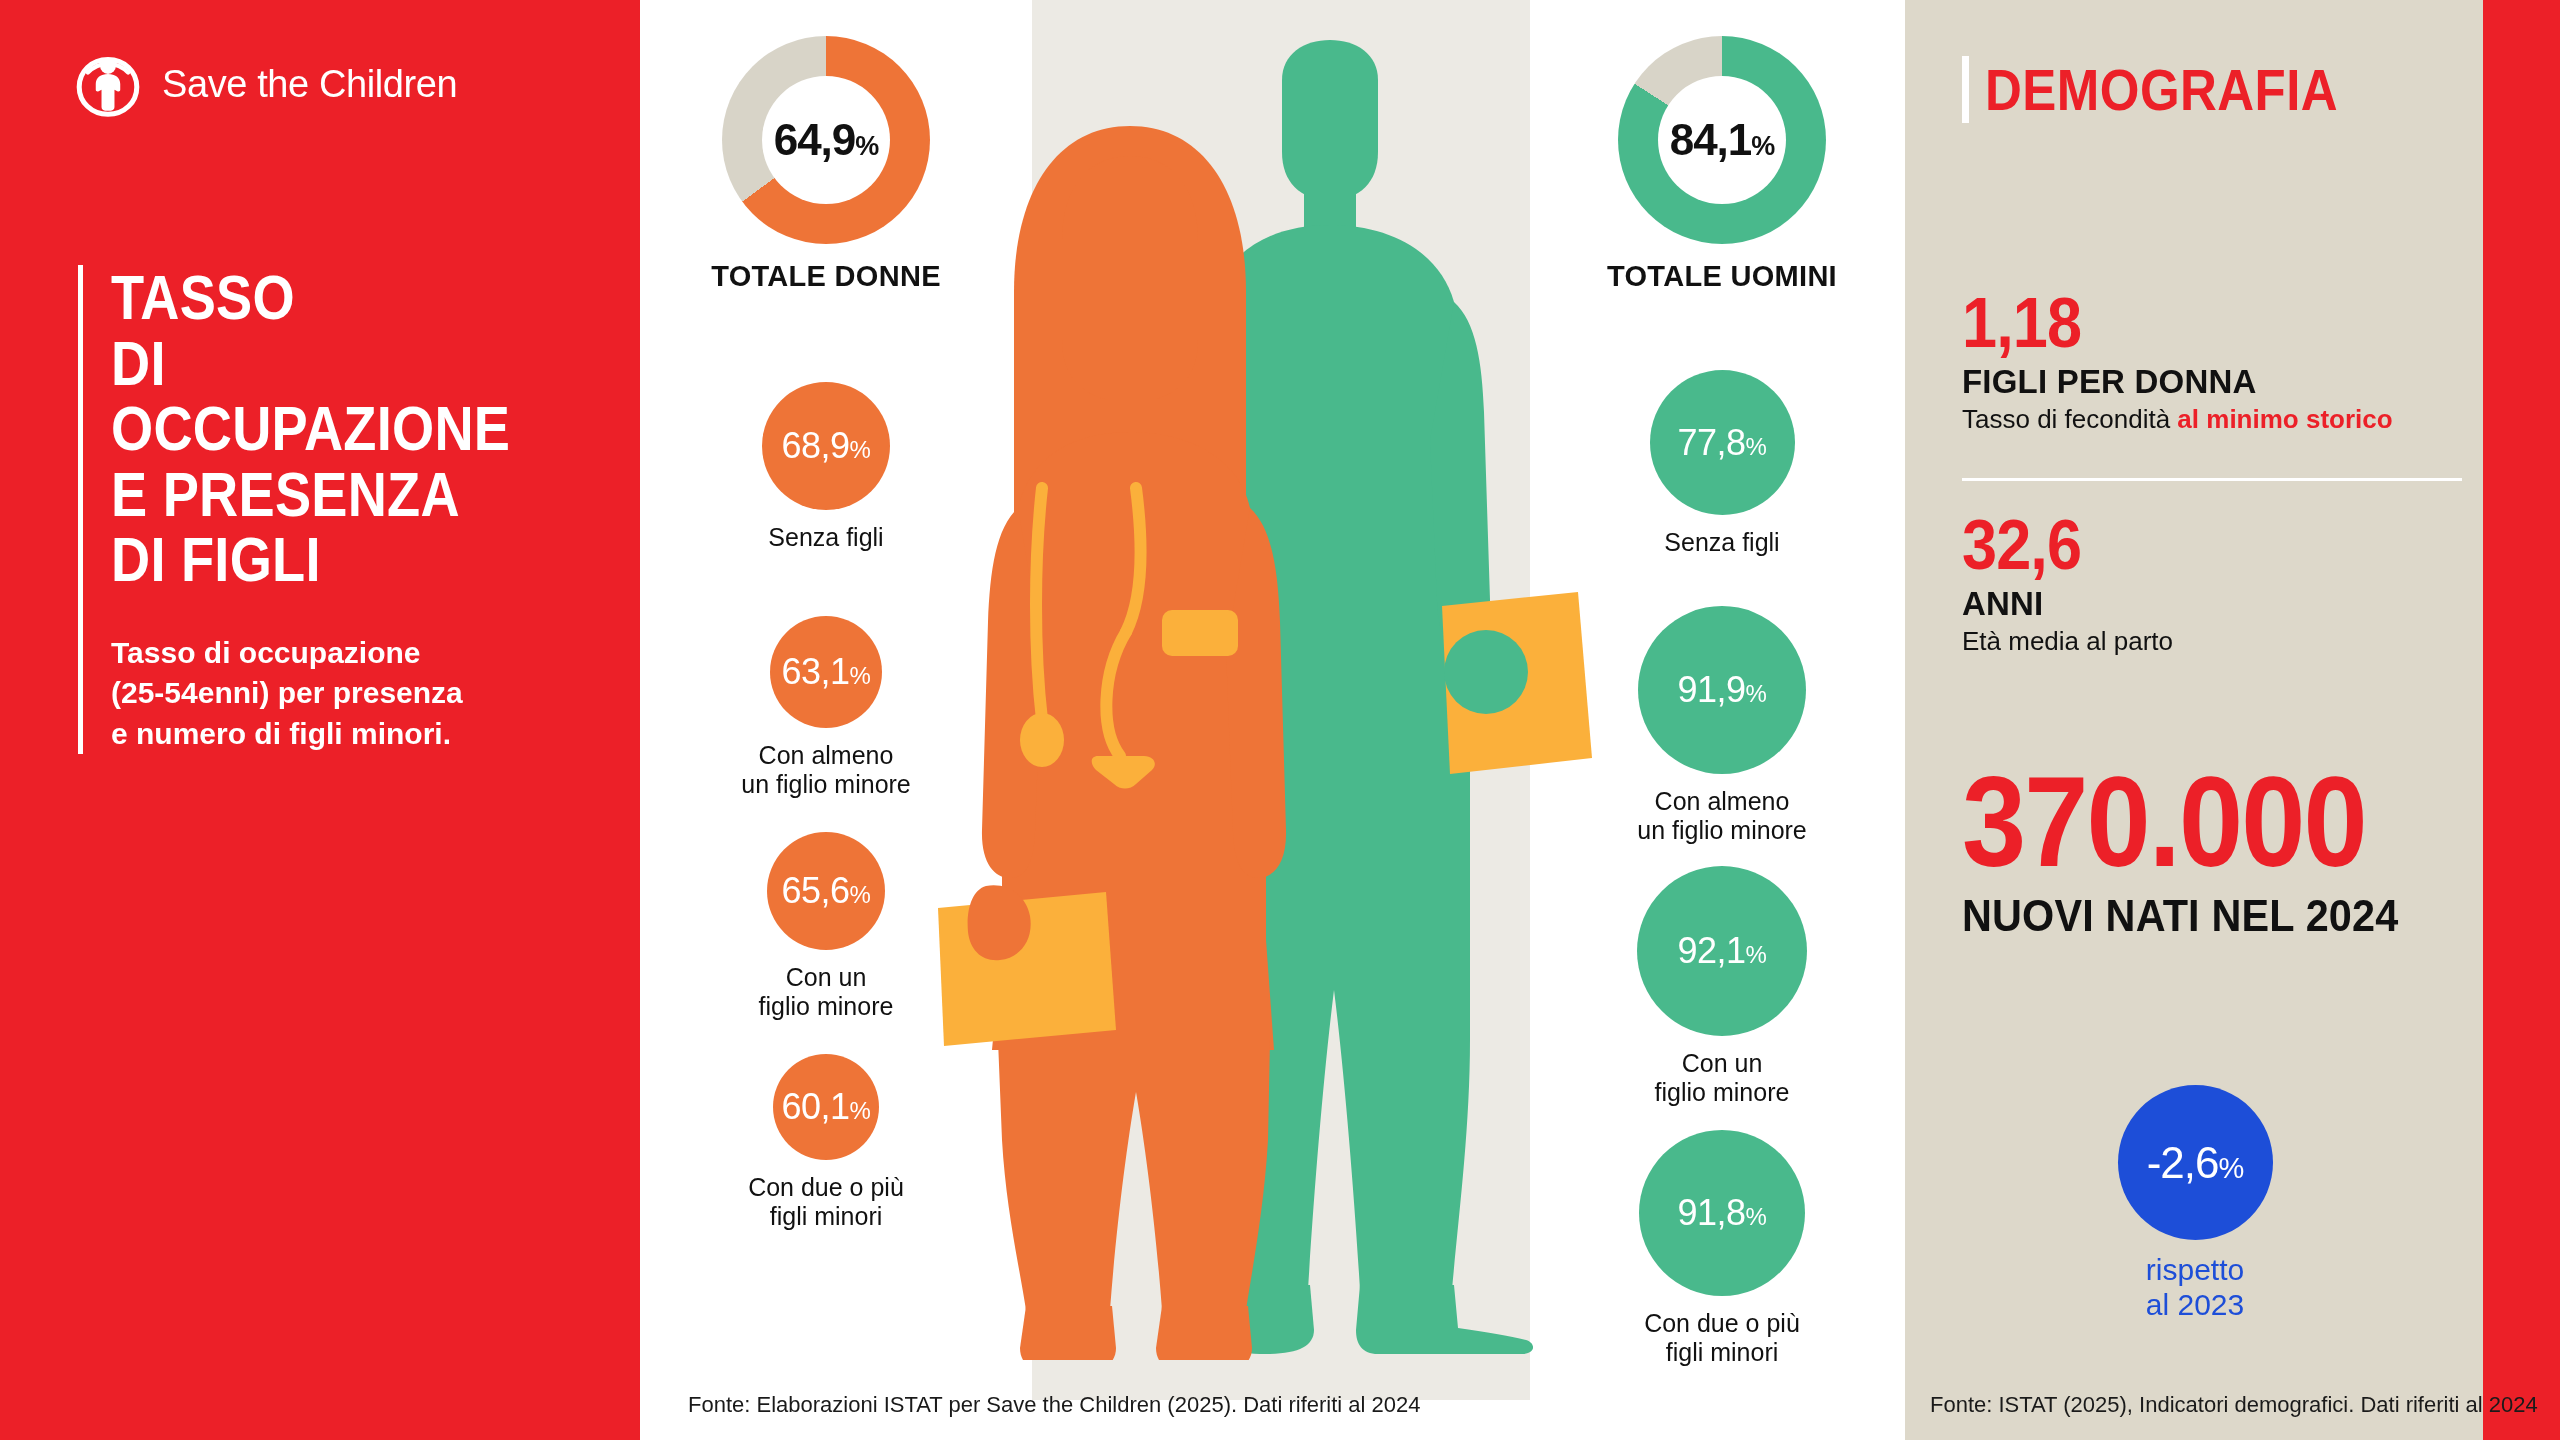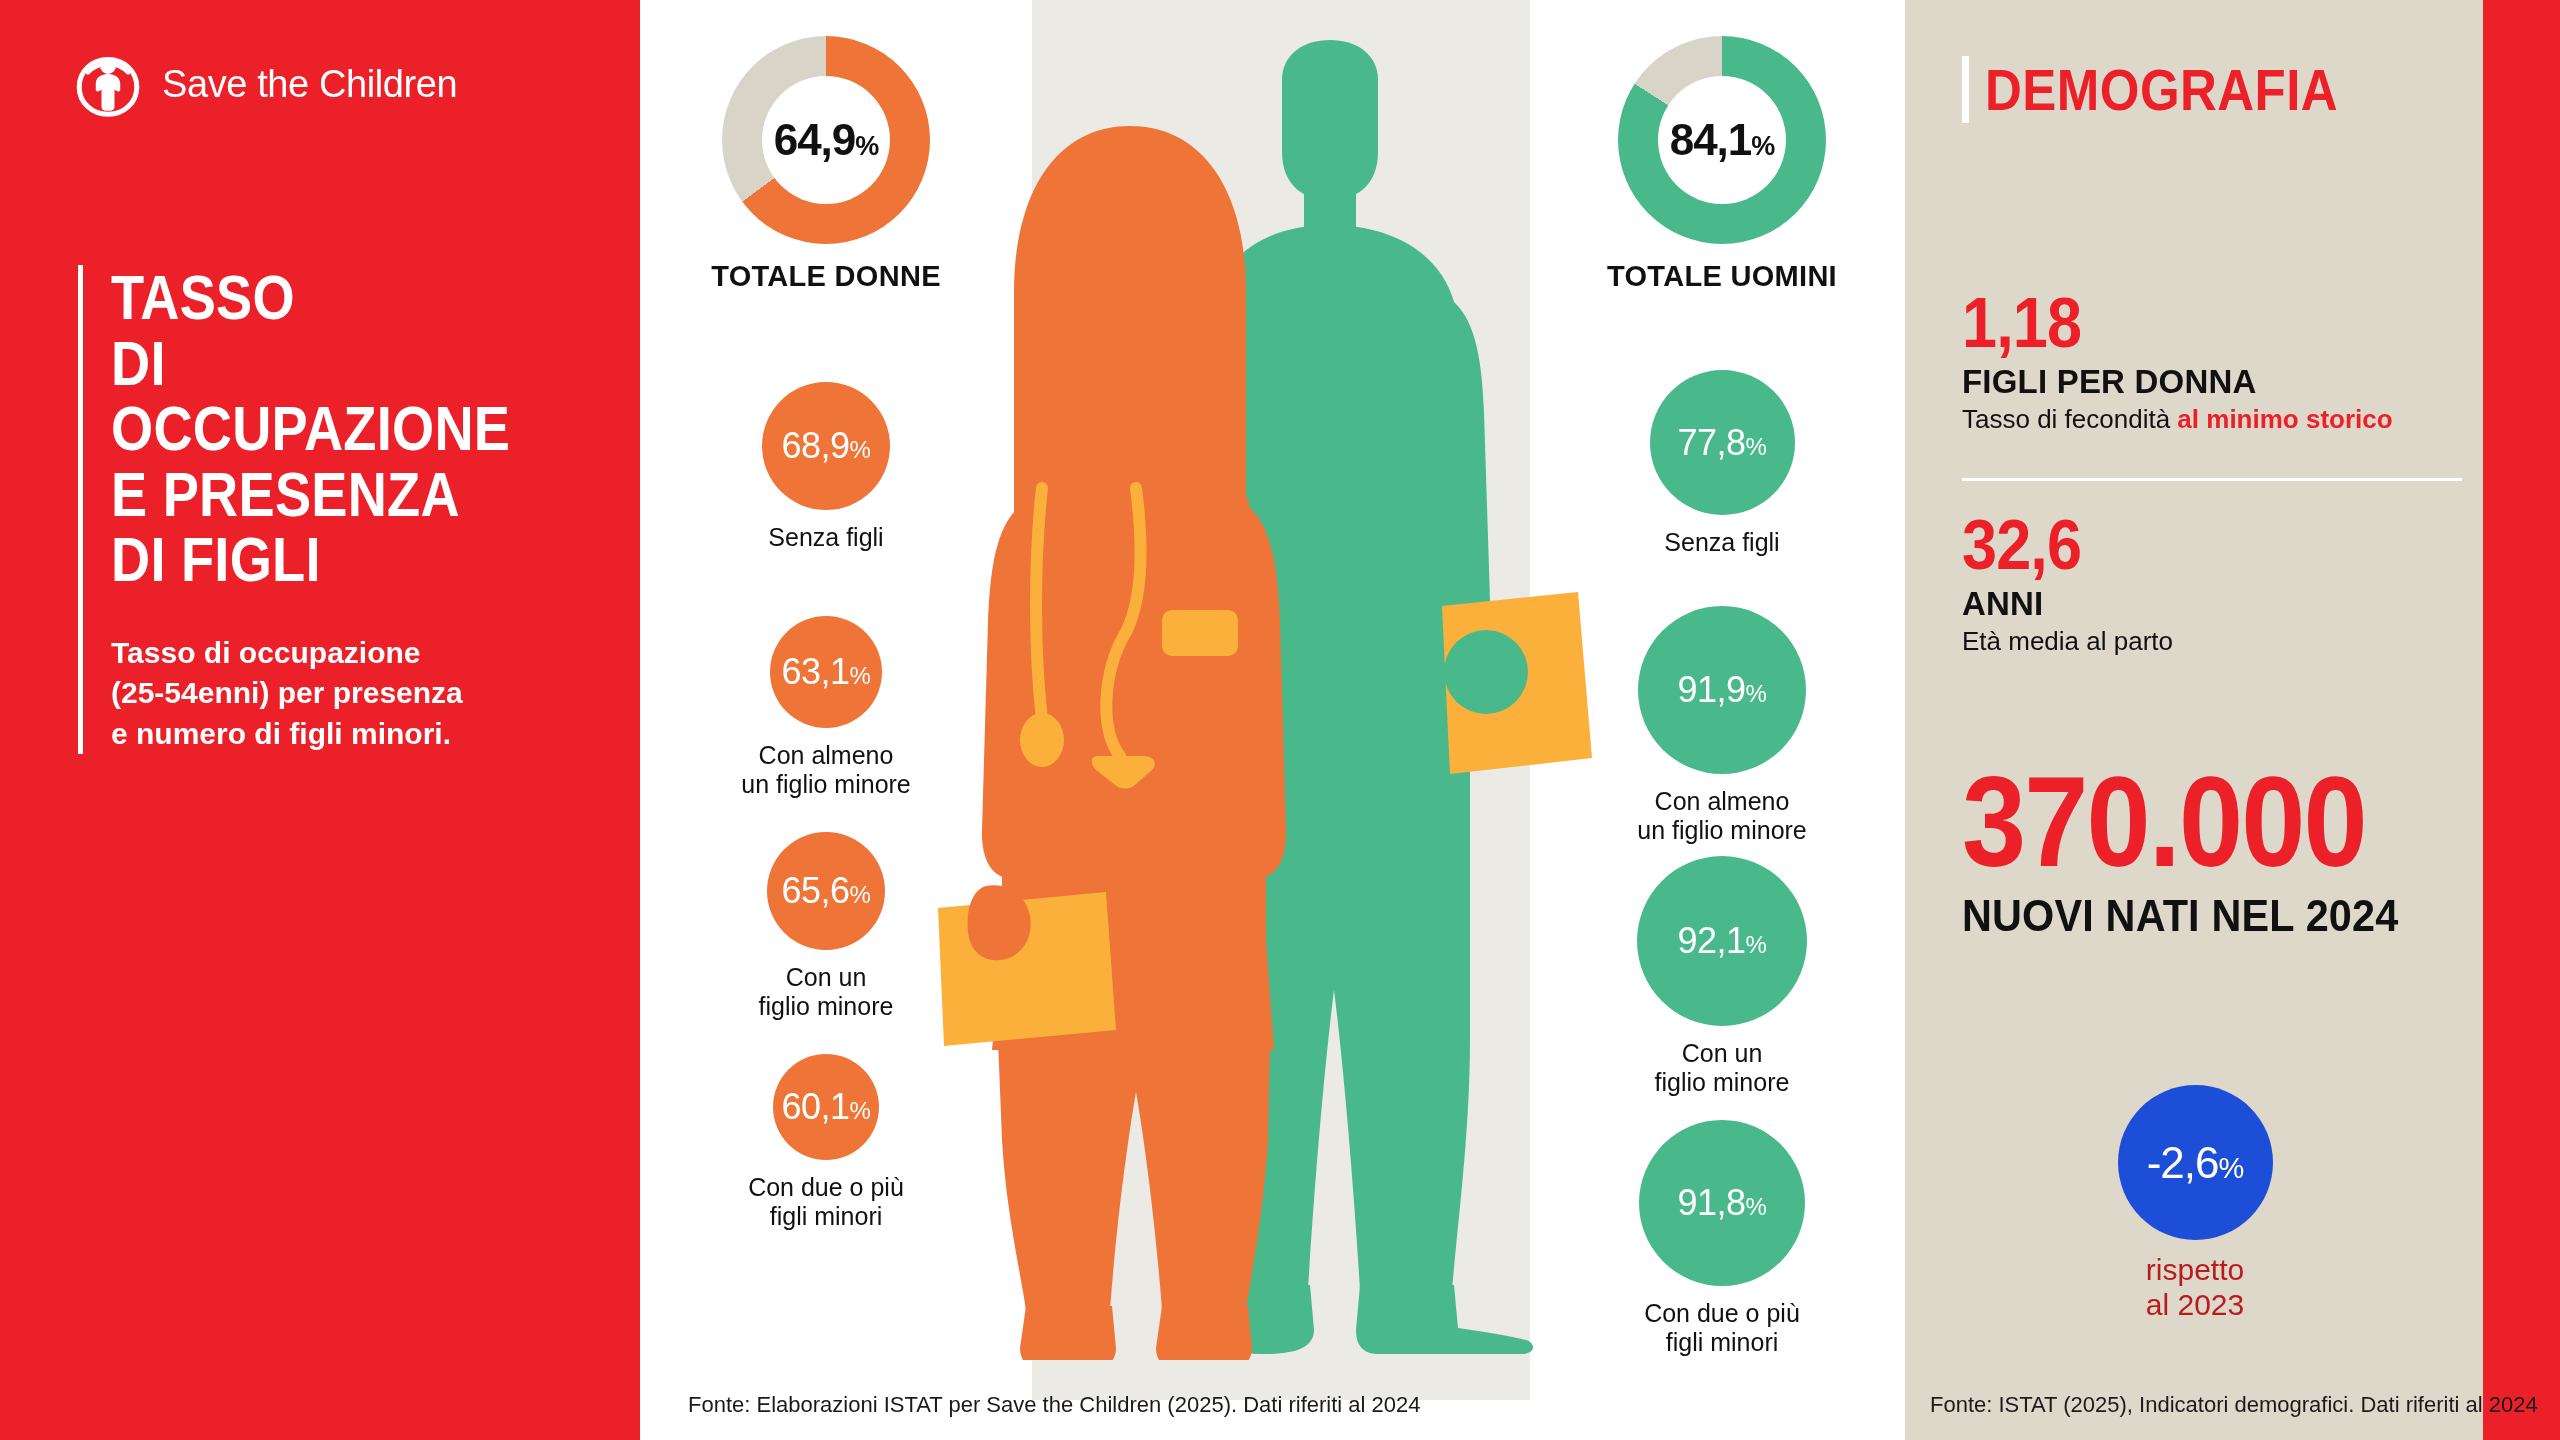--- a/index.html
+++ b/index.html
@@ -243,21 +243,21 @@
     font-size: 44px;
     font-weight: 400;
     letter-spacing: -1px;
     white-space: nowrap;
   }
   .demo-circle-value .pct { font-size: 29px; }
   .demo-circle-label {
     margin-top: 12px;
     font-size: 30px;
     line-height: 1.18;
-    color: #b91c1c;
+    color: #1d4ed8;
   }
 
   
   .source {
     position: absolute;
     font-size: 22px;
     color: #1a1a1a;
     white-space: nowrap;
   }
   .source-left  { left: 688px; top: 1392px; }
@@ -464,21 +464,21 @@
 
     <div class="bubble-item" style="margin-bottom:48px;">
       <div class="bubble green" style="width:145px;height:145px;">
         <span class="bubble-value"><span>77,8</span><span class="pct">%</span></span>
       </div>
       <div class="bubble-label">
         <div>Senza figli</div>
       </div>
     </div>
 
-    <div class="bubble-item" style="margin-bottom:10px;text-align:center;">
+    <div class="bubble-item" style="margin-bottom:20px;text-align:center;">
       <div class="bubble green" style="width:168px;height:168px;">
         <span class="bubble-value"><span>91,9</span><span class="pct">%</span></span>
       </div>
       <div class="bubble-label">
         <div>Con almeno</div>
         <div>un figlio minore</div>
       </div>
     </div>
 
     <div class="bubble-item" style="margin-bottom:22px;">

